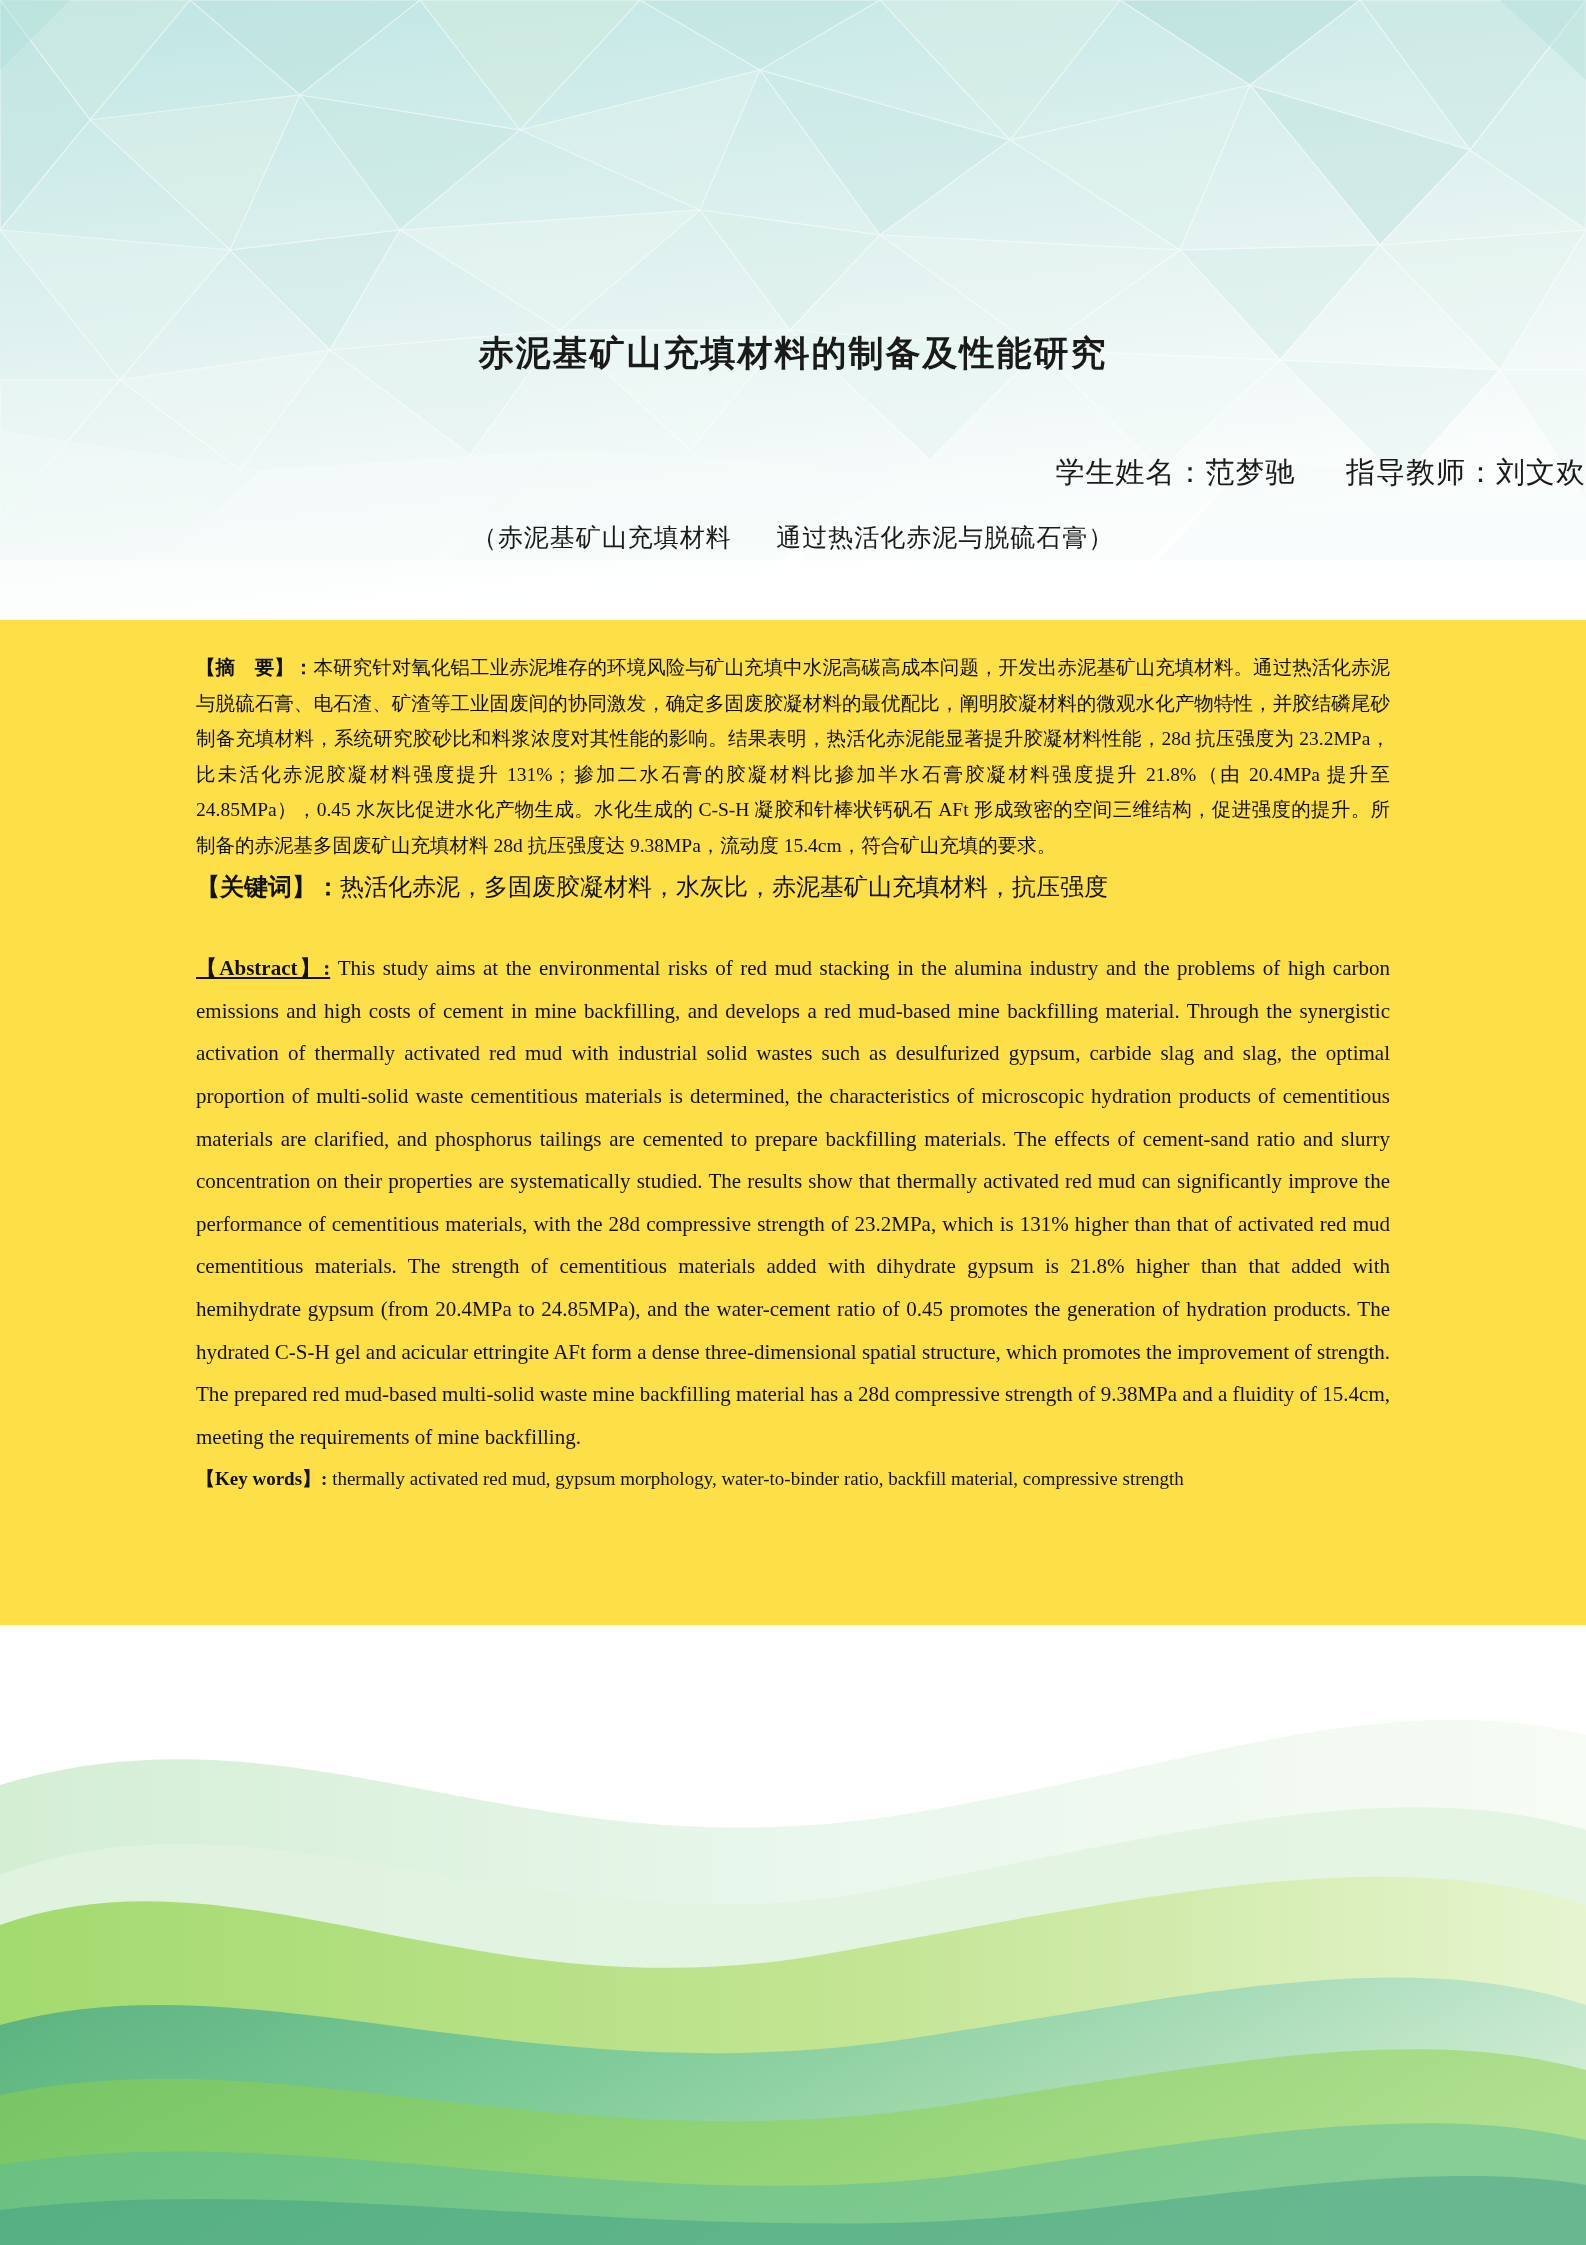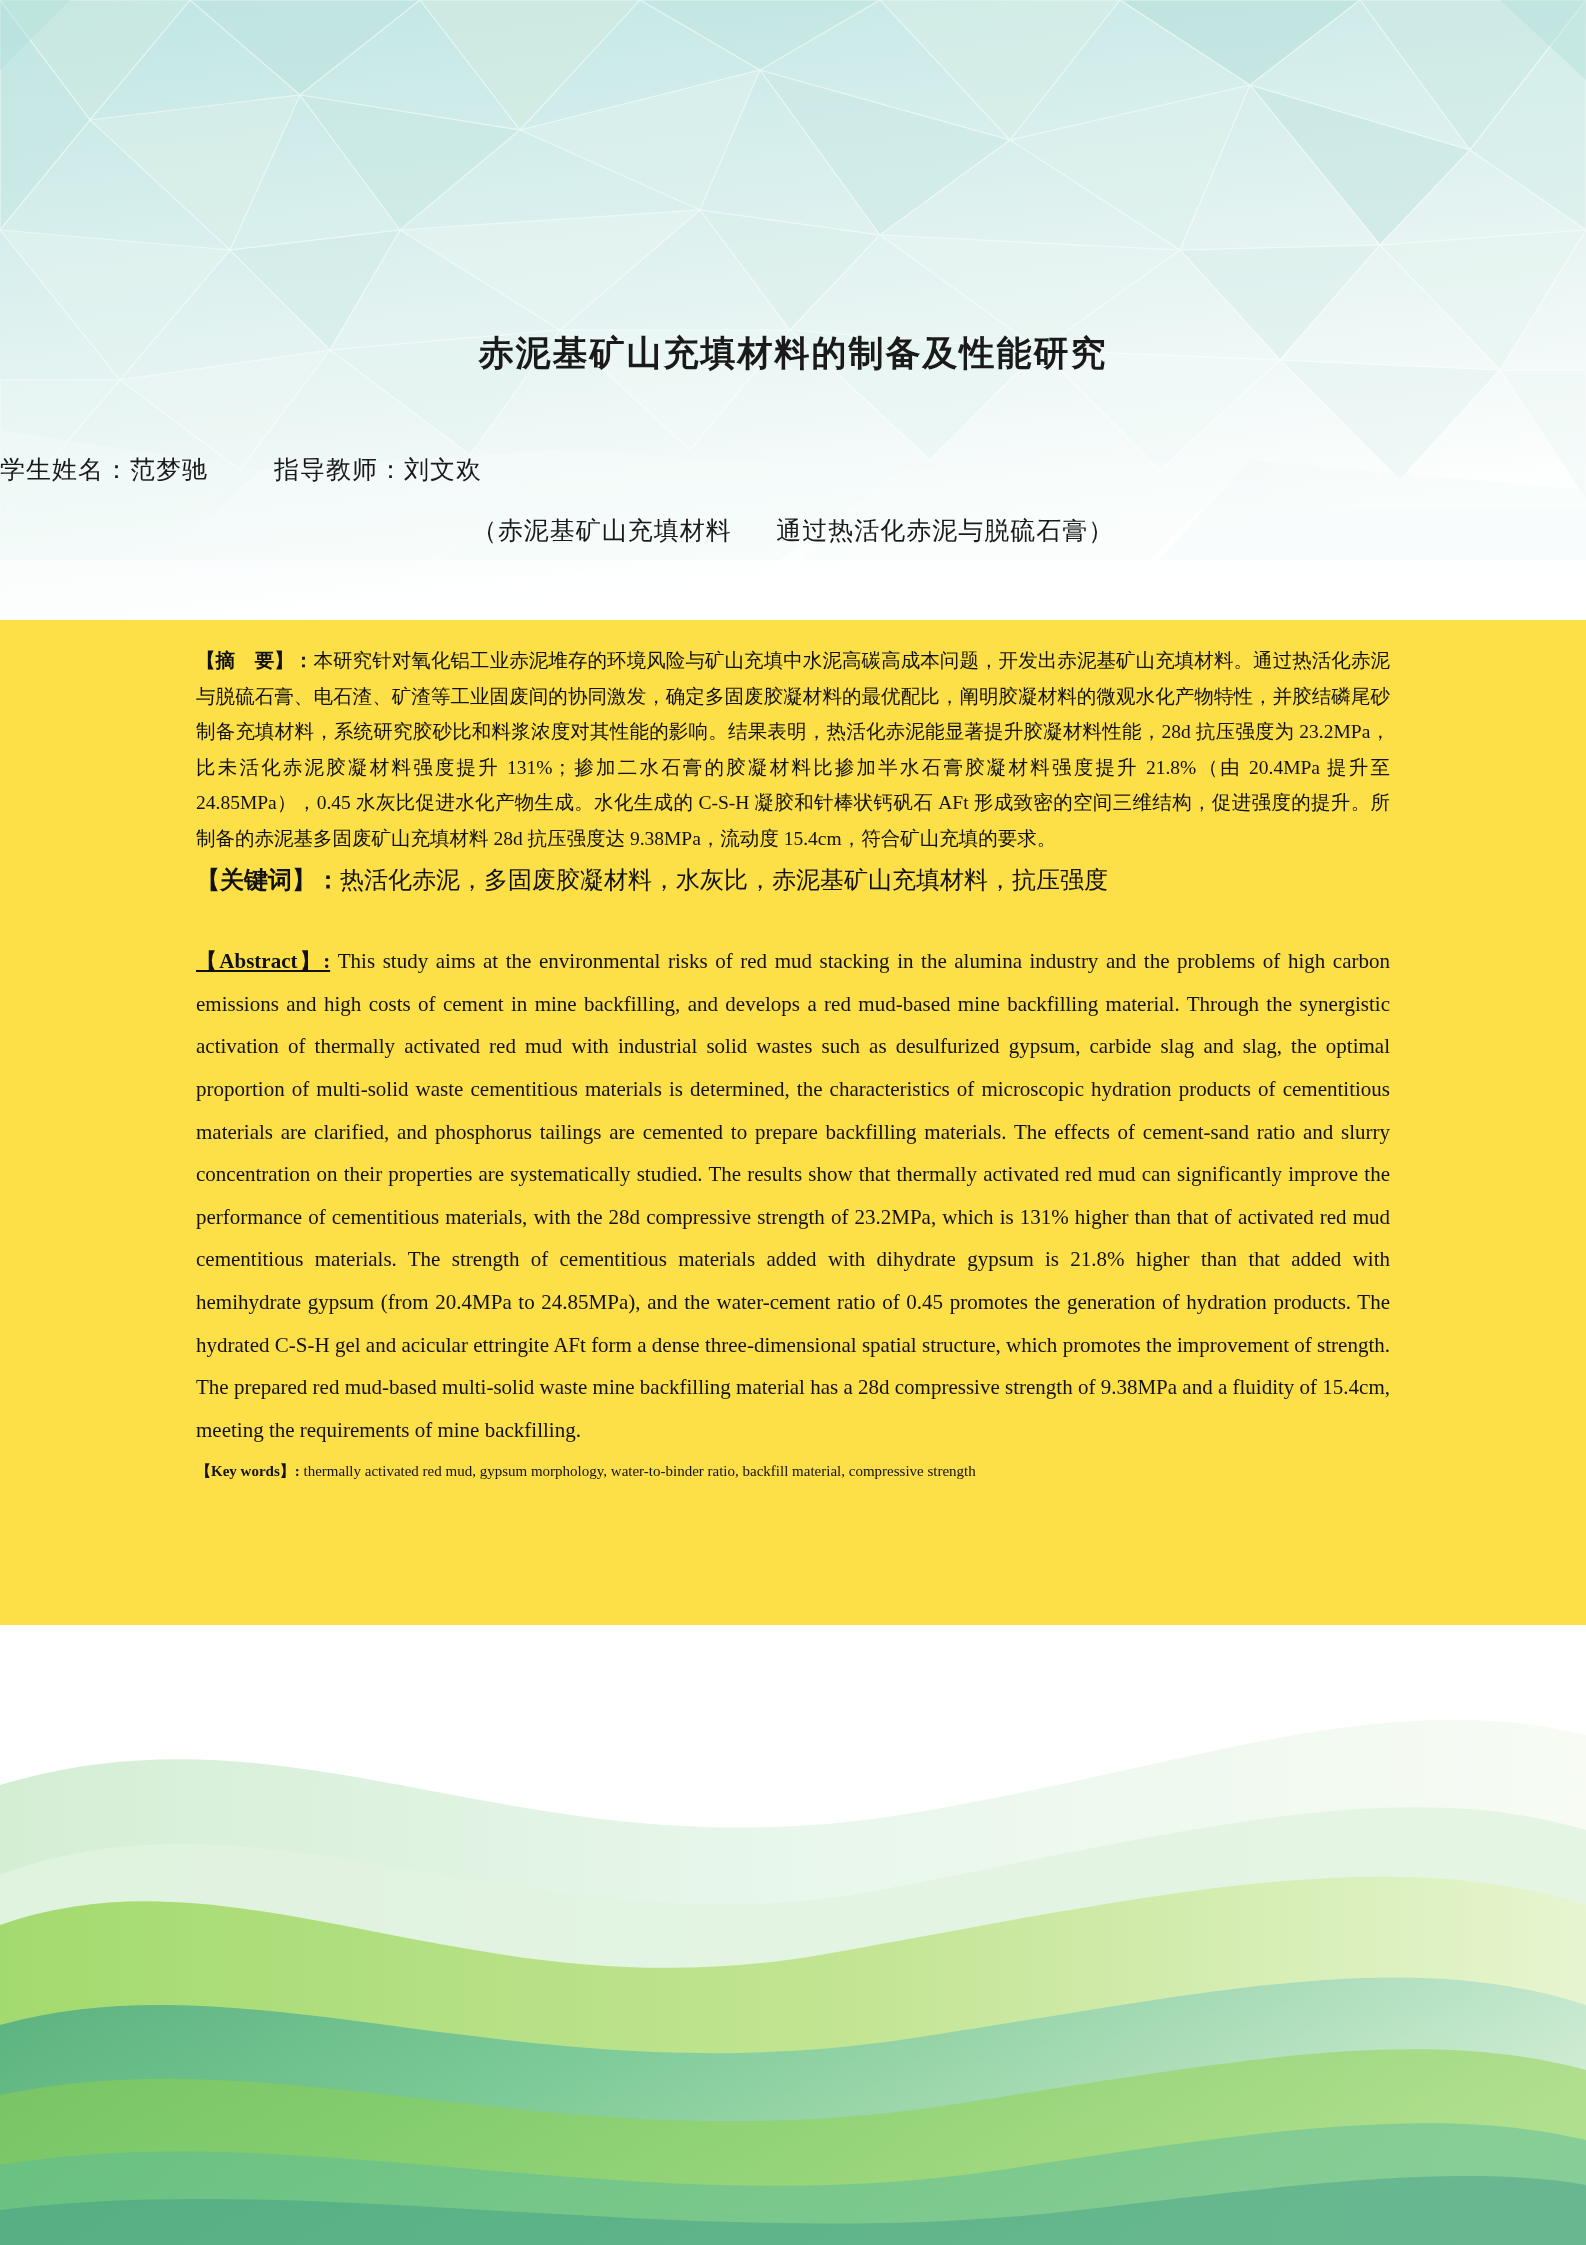--- a/index.html
+++ b/index.html
@@ -49,26 +49,25 @@
   .doc-title {
     text-align: center;
     font-family: "Liberation Serif", serif;
     font-size: 35px;
     font-weight: bold;
     color: #1a1a1a;
     letter-spacing: 2px;
     margin: 330px 0 0 0;
   }
   .authors {
-    text-align: left;
-    font-size: 25px;
+    text-align: right;
+    font-size: 29px;
     color: #1a1a1a;
     margin-top: 76px;
     letter-spacing: 1px;
-    font-family: Liberation Mono, monospace;
   }
   .authors .gap {
     display: inline-block;
     width: 34px;
   }
   .affil {
     text-align: center;
     font-size: 25px;
     color: #1a1a1a;
     margin-top: 28px;
@@ -105,21 +104,21 @@
     line-height: 42.6px;
     color: #111;
     text-align: justify;
   }
   .block-en .lead {
     font-weight: bold;
     text-decoration: underline;
   }
   .kw-en {
     margin: 2px 196px 0 196px;
-    font-size: 15px;
+    font-size: 19px;
     line-height: 37px;
     color: #111;
     text-align: justify;
   }
   .kw-en .lead { font-weight: bold; }
 </style>
 </head>
 <body>
 
 <div class="page">

